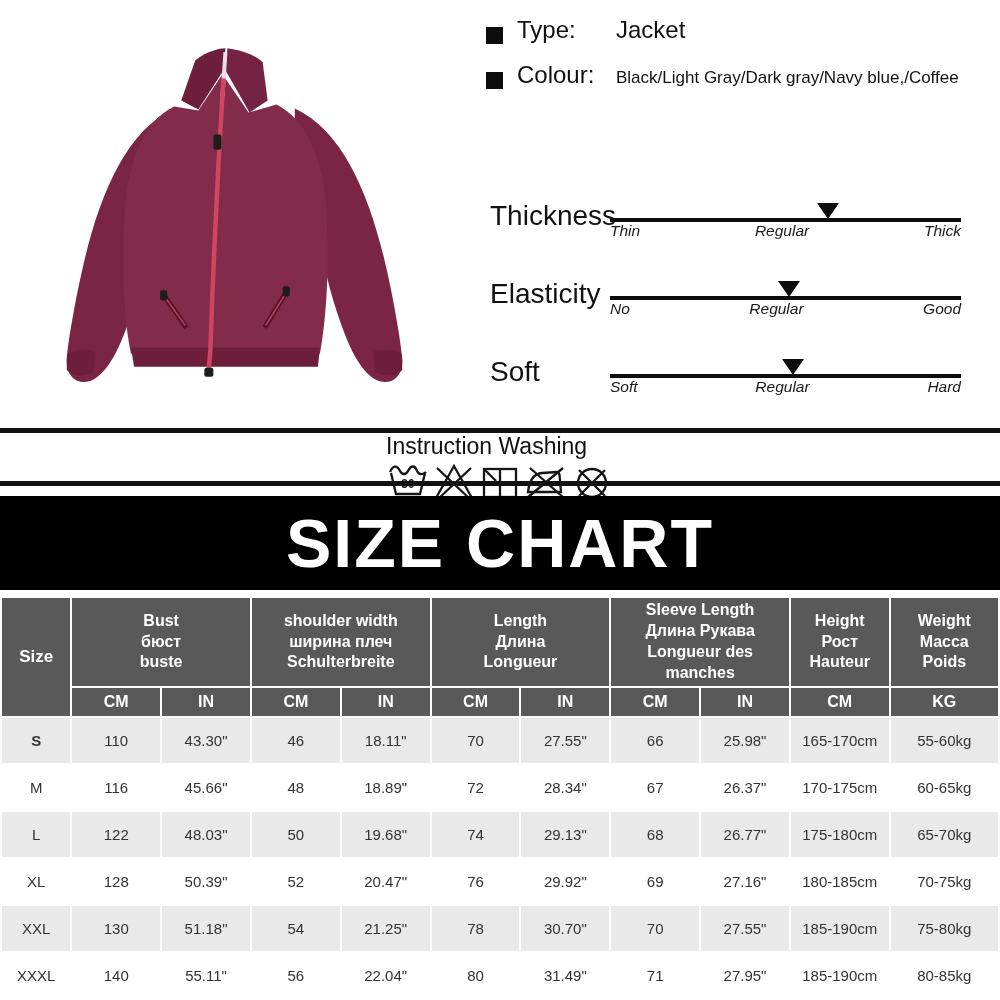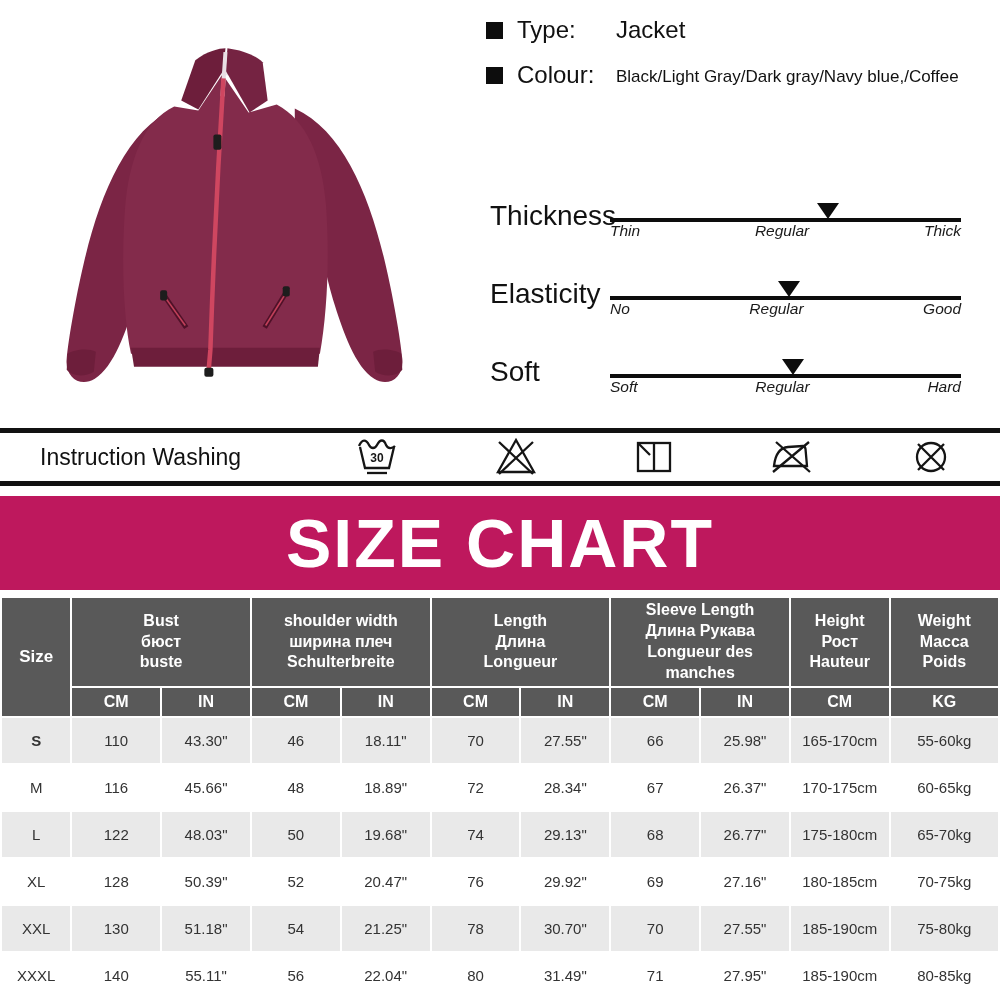--- a/index.html
+++ b/index.html
@@ -4,21 +4,21 @@
 <style>
   html,body{margin:0;padding:0;background:#fff;}
   .page{position:relative;width:1000px;height:1000px;background:#fff;overflow:hidden;
         font-family:"Liberation Sans",sans-serif;color:#111;}
 
   
   .jacket-figure{position:absolute;left:12px;top:8px;width:445px;height:412px;}
 
   
   .right-panel{position:absolute;left:482px;top:16px;width:506px;height:404px;}
-  .detail-row{display:flex;align-items:flex-start;margin-bottom:17px;}
+  .detail-row{display:flex;align-items:flex-end;margin-bottom:17px;}
   .bullet{flex:0 0 17px;width:17px;height:17px;background:#0d0d0d;margin:6px 14px 0 4px;}
   .detail-label{width:99px;font-size:24px;}
   .detail-value{font-size:24px;}
   .colour-value{font-size:17px;line-height:1.3;padding-top:5px;}
   .colour-line2{margin-top:17px;}
 
   .sliders{position:absolute;top:182px;left:0;right:0;height:220px;}
   .slider-row{position:absolute;left:0;right:0;height:70px;}
   .slider-row:nth-child(1){top:0;}
   .slider-row:nth-child(2){top:78px;}
@@ -28,27 +28,27 @@
   .slider-line{border-top:4px solid #0d0d0d;}
   .marker{position:absolute;top:-15px;width:0;height:0;transform:translateX(-50%);
           border-left:11px solid transparent;border-right:11px solid transparent;
           border-top:16px solid #0d0d0d;}
   .track-labels{display:flex;justify-content:space-between;
                 font-style:italic;font-size:15.5px;color:#1a1a1a;}
 
   
   .wash-strip{position:absolute;top:428px;left:0;width:1000px;height:58px;box-sizing:border-box;
               border-top:5px solid #111;border-bottom:5px solid #111;
-              display:flex;align-items:center;}
+              display:flex;align-items:center;flex-direction:column;}
   .wash-label{margin-left:40px;width:268px;font-size:23px;}
   .wash-icons{flex:1;display:flex;justify-content:space-around;align-items:flex-start;}
   .wash-icons svg{display:block;}
 
   
-  .banner{position:absolute;top:496px;left:0;width:1000px;height:94px;background:#be185d;
+  .banner{position:absolute;top:496px;left:0;width:1000px;height:94px;background:#000000;
           display:flex;align-items:center;justify-content:center;}
   .banner-title{font-size:68px;font-weight:700;color:#fff;letter-spacing:2px;}
 
   
   .table-wrap{position:absolute;top:596px;left:0;width:1000px;}
   table{width:100%;border-collapse:separate;border-spacing:2px;table-layout:fixed;}
   th{background:#595959;color:#fff;font-weight:700;font-size:16px;text-align:center;
      vertical-align:middle;padding:2px;}
   .group-th{white-space:pre-line;line-height:1.3;height:84px;}
   .size-th{font-size:17px;}

